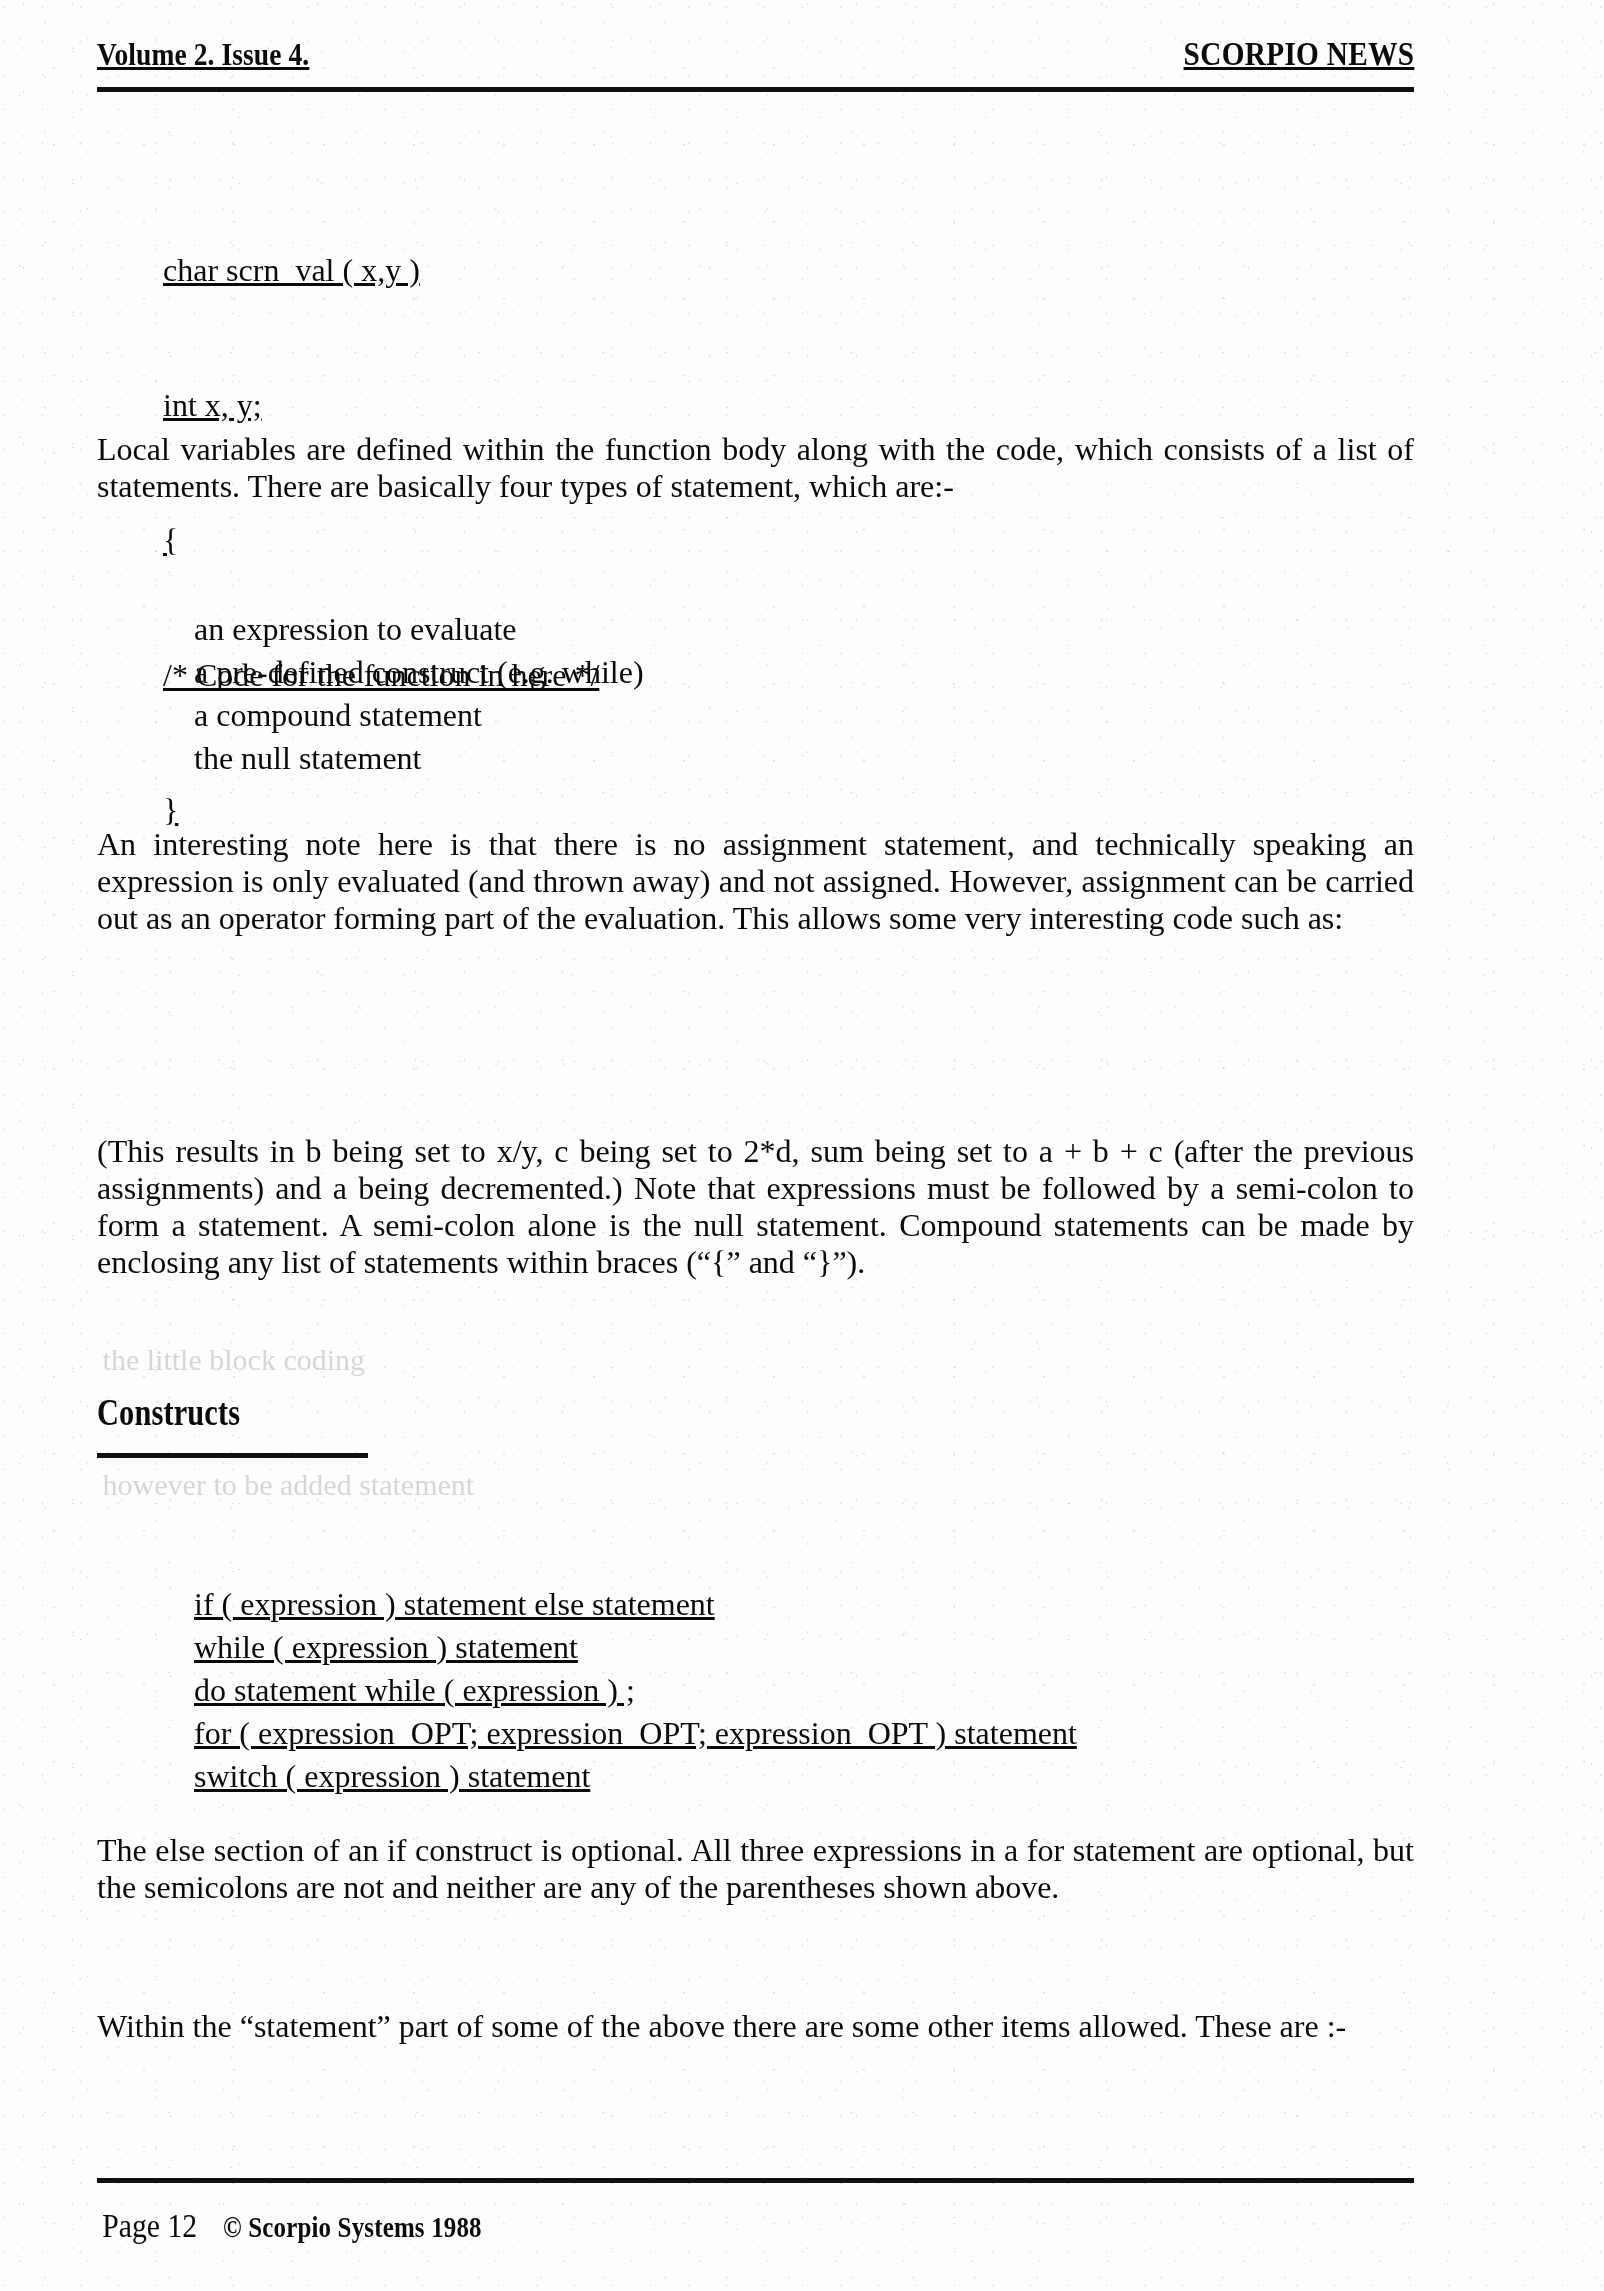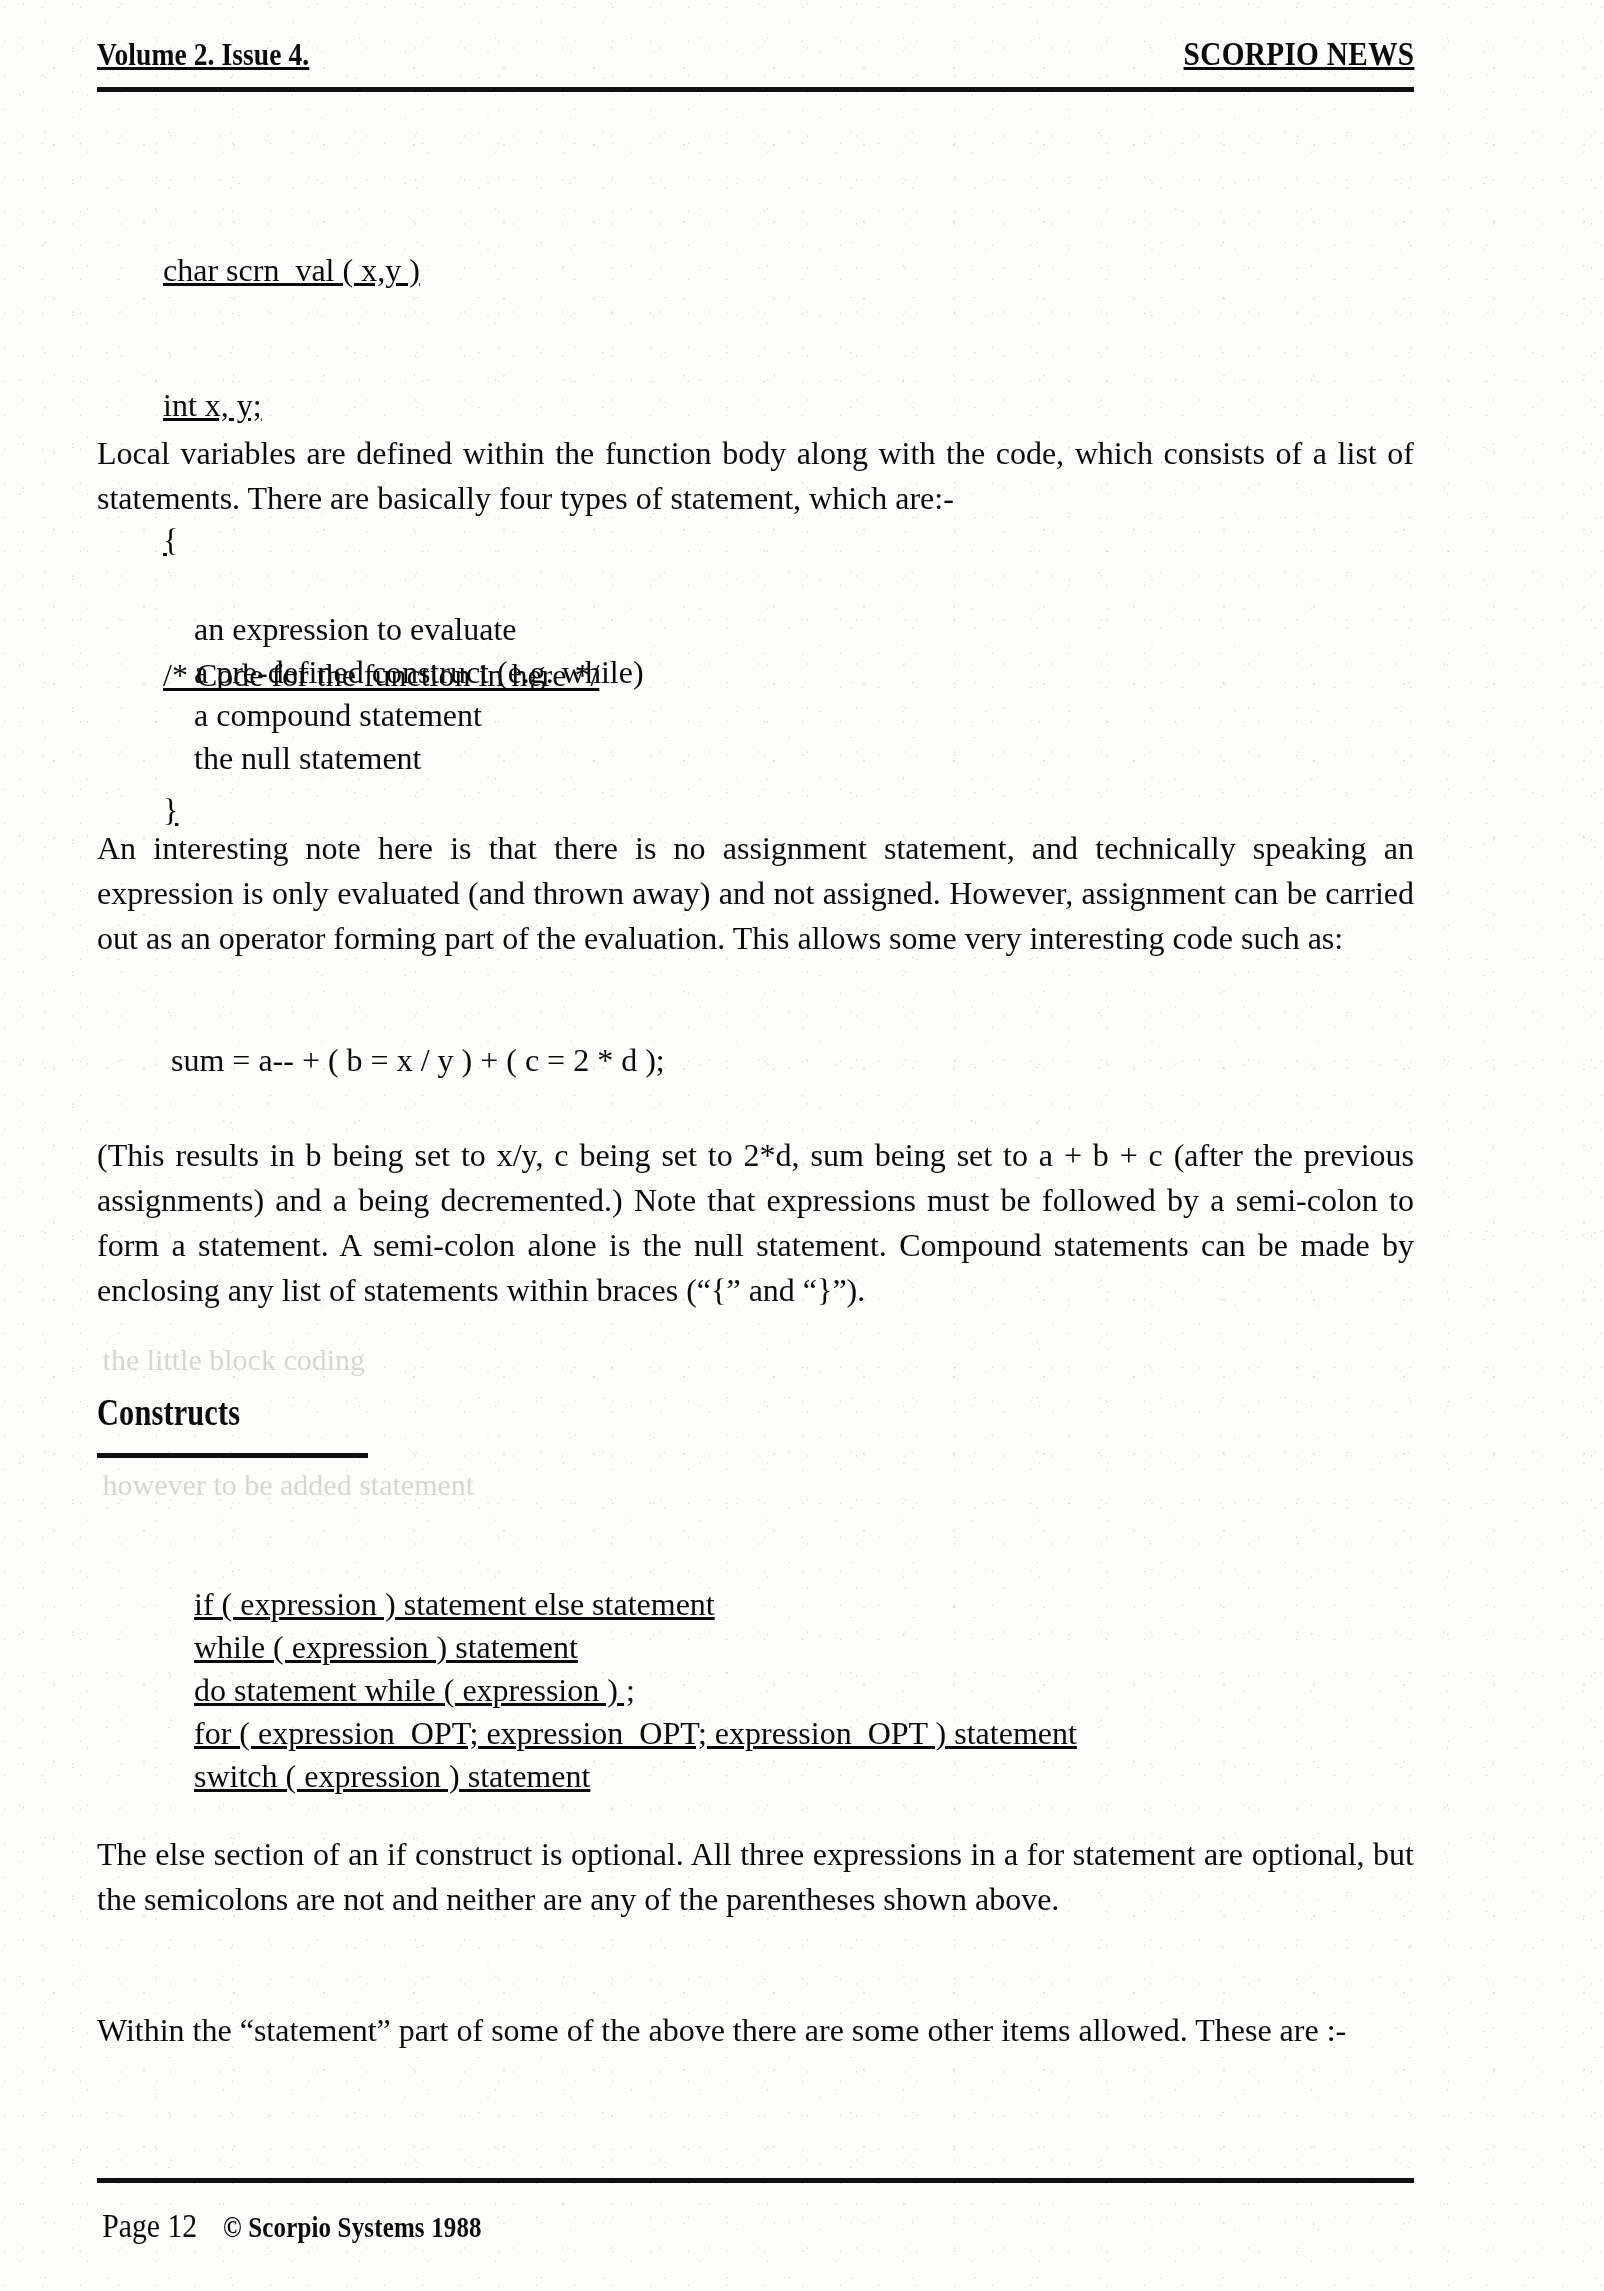--- a/index.html
+++ b/index.html
@@ -90,21 +90,21 @@
     white-space: pre;
   }
   .codeblock div { white-space: pre; text-decoration: underline; }
 
   
   .para {
     position: absolute;
     left: 0;
     width: 1317px;
     font-size: 32px;
-    line-height: 45px;
+    line-height: 37px;
     text-align: justify;
     text-justify: inter-word;
   }
 
   
   .list {
     position: absolute;
     left: 97px;
     width: 1206px;
     font-size: 32px;
@@ -210,21 +210,20 @@
 
     <div class="list" style="top:608px;">
       <div>an expression to evaluate</div>
       <div>a pre-defined construct (e.g. while)</div>
       <div>a compound statement</div>
       <div>the null statement</div>
     </div>
 
     <div class="para" style="top:826px;">An interesting note here is that there is no assignment statement, and technically speaking an expression is only evaluated (and thrown away) and not assigned. However, assignment can be carried out as an operator forming part of the evaluation. This allows some very interesting code such as:</div>
 
-    <div class="expr" style="top:1039px;">sum = a-- + ( b = x / y ) + ( c = 2 * d );</div>
 
     <div class="para" style="top:1133px;">(This results in b being set to x/y, c being set to 2*d, sum being set to a + b + c (after the previous assignments) and a being decremented.) Note that expressions must be followed by a semi-colon to form a statement. A semi-colon alone is the null statement. Compound statements can be made by enclosing any list of statements within braces (“{” and “}”).</div>
 
     <div class="bleed" style="top:1339px; left:5.6px;">the little block coding</div>
 
     <div class="heading" style="top:1391px;">Constructs</div>
     <div class="heading-rule" style="top:1453px;"></div>
     <div class="bleed" style="top:1464px; left:5.6px;">however to be added statement</div>
 
 

